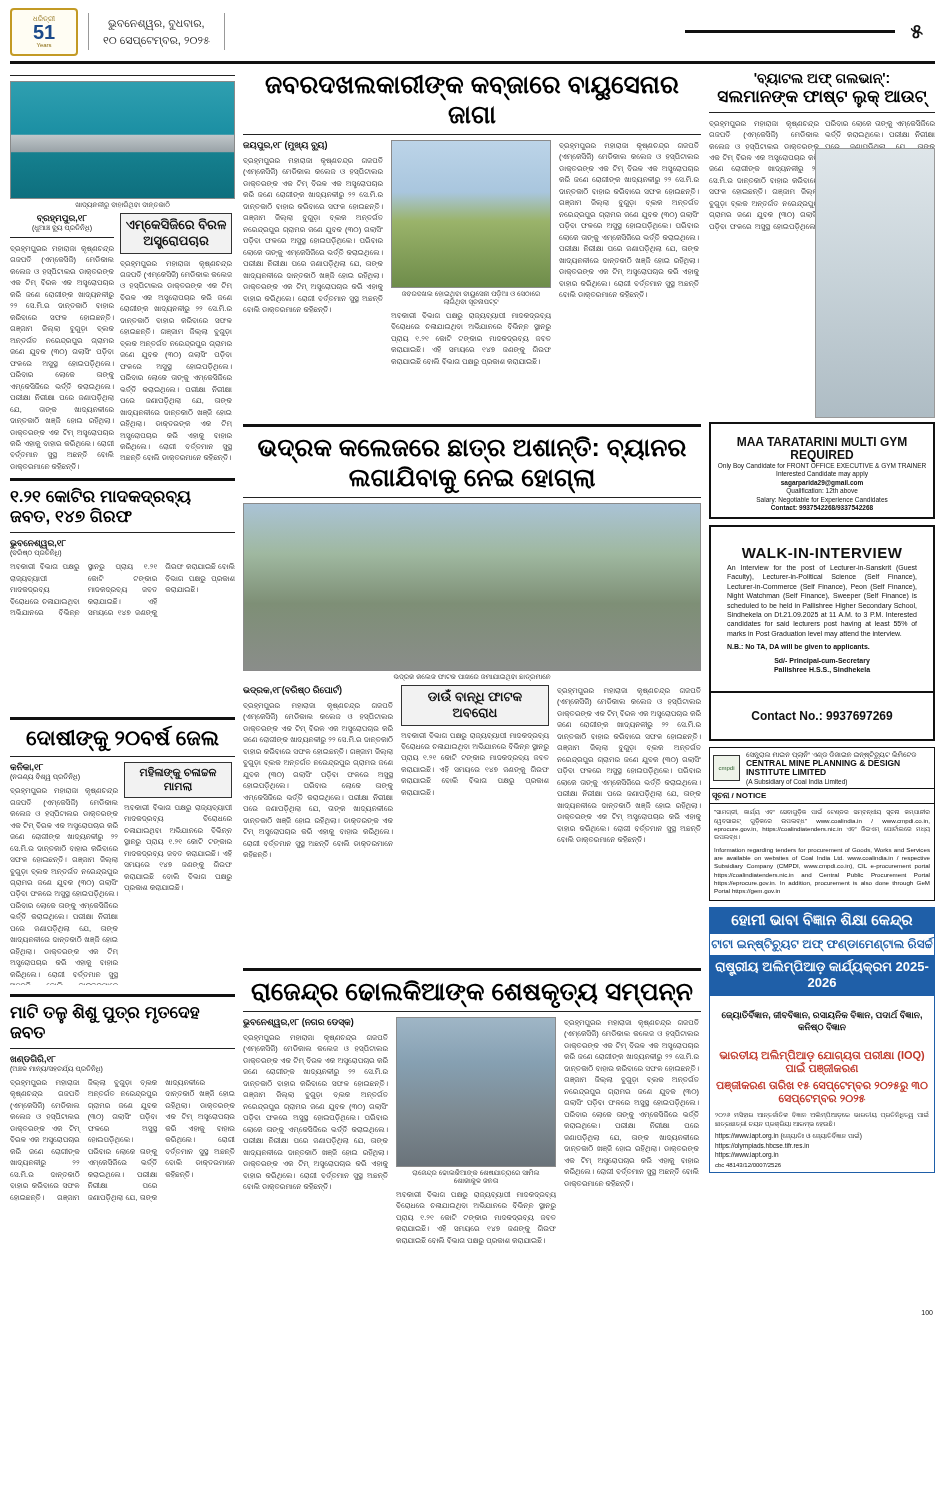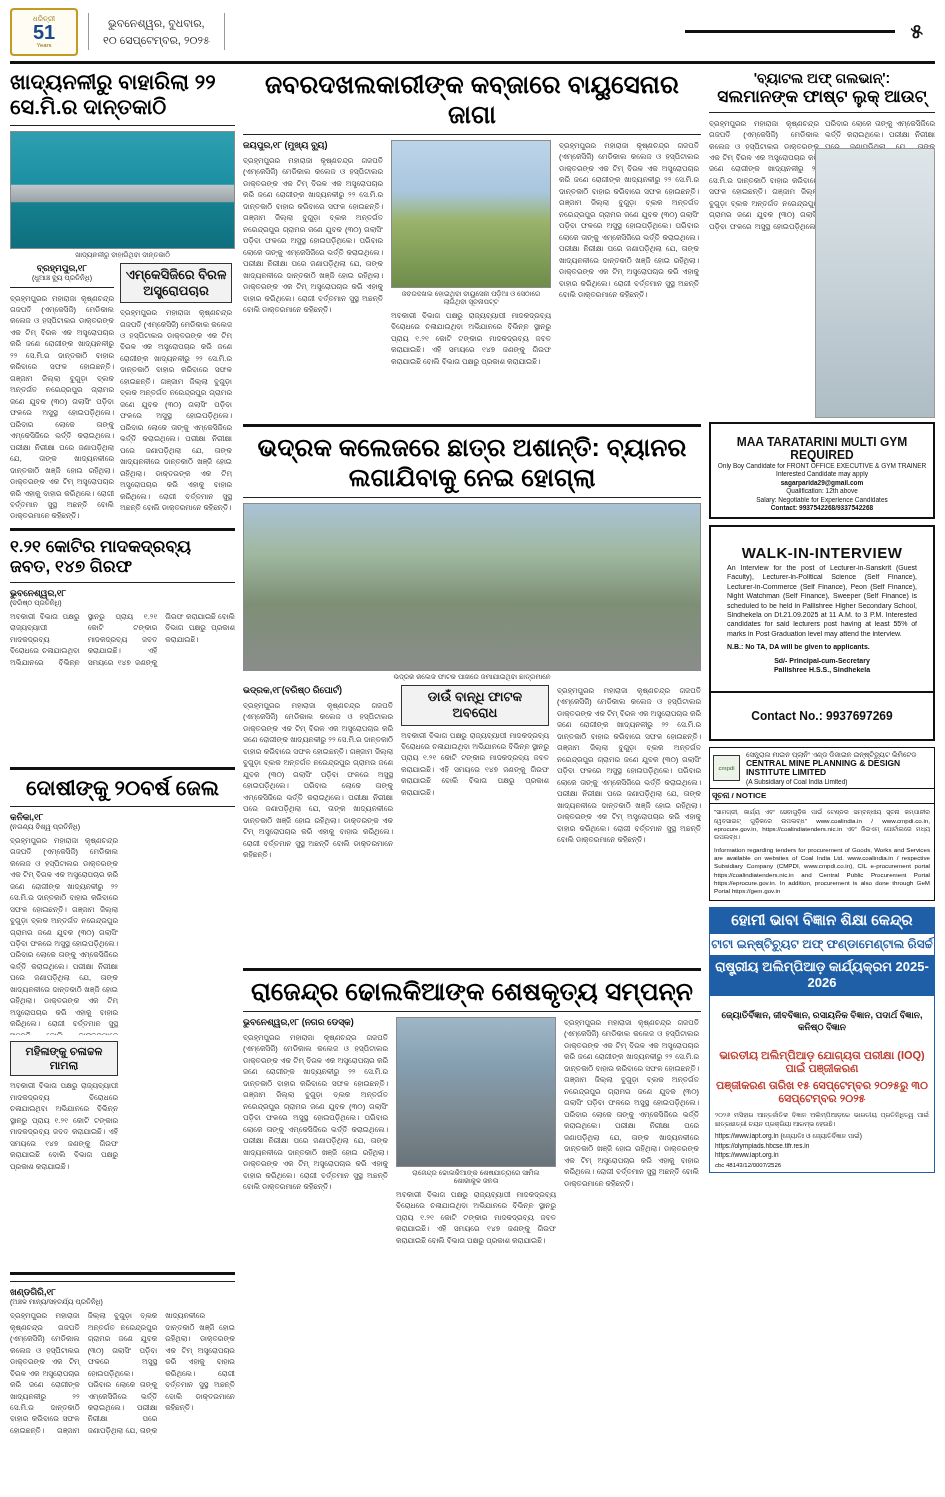--- a/index.html
+++ b/index.html
@@ -150,21 +150,20 @@
     <div class="mast-right">
       <div class="mast-rule"></div>
       <div class="pageno">୫</div>
     </div>
   </div>
 
   <div class="grid">
 
     <div class="col c1">
 
-      <div class="hl hl-lg">ଖାଦ୍ୟନଳୀରୁ ବାହାରିଲା ୨୨ ସେ.ମି.ର ଦାନ୍ତକାଠି</div>
       <div class="rule"></div>
 
       <div class="photo tooth" style="height:118px"></div>
       <div class="cap">ଖାଦ୍ୟନଳୀରୁ ବାହାରିଥିବା ଦାନ୍ତକାଠି</div>
 
       <div style="display:flex; gap:6px; margin-top:4px;">
         <div style="width:104px;">
           <div class="byline center">ବ୍ରହ୍ମପୁର,୧୮</div>
           <div class="center" style="font-size:7px">(ଧୁଆଞ୍ଚ ବ୍ୟୁ ପ୍ରତିନିଧି)</div>
           <div class="rule"></div>
@@ -184,33 +183,34 @@
           <div class="byline">ଭୁବନେଶ୍ୱର,୧୮</div>
           <div style="font-size:7px">(ବରିଷ୍ଠ ପ୍ରତିନିଧି)</div>
         </div>
         <div style="flex:1"></div>
       </div>
       <div class="body cols3 mt4" style="height:150px">ଅବକାରୀ ବିଭାଗ ପକ୍ଷରୁ ରାଜ୍ୟବ୍ୟାପୀ ମାଦକଦ୍ରବ୍ୟ ବିରୋଧରେ ଚଳାଯାଇଥିବା ଅଭିଯାନରେ ବିଭିନ୍ନ ସ୍ଥାନରୁ ପ୍ରାୟ ୧.୨୧ କୋଟି ଟଙ୍କାର ମାଦକଦ୍ରବ୍ୟ ଜବତ କରାଯାଇଛି। ଏହି ସମୟରେ ୧୪୭ ଜଣଙ୍କୁ ଗିରଫ କରାଯାଇଛି ବୋଲି ବିଭାଗ ପକ୍ଷରୁ ପ୍ରକାଶ କରାଯାଇଛି।</div>
 
       <div class="rule-thick"></div>
       <div class="hl hl-lg center">ଦୋଷୀଙ୍କୁ ୨୦ବର୍ଷ ଜେଲ</div>
       <div class="rule"></div>
-      <div style="display:flex;gap:6px;flex-direction:column;">
+      <div style="display:flex;gap:6px;">
         <div style="width:108px;">
           <div class="byline">କନିକା,୧୮</div>
           <div style="font-size:7px">(ନଗଣ୍ୟ ବିଶ୍ୱ ପ୍ରତିନିଧି)</div>
           <div class="body mt4" style="height:200px">ବ୍ରହ୍ମପୁରର ମହାରାଜା କୃଷ୍ଣଚନ୍ଦ୍ର ଗଜପତି (ଏମ୍‌କେସିଜି) ମେଡିକାଲ କଲେଜ ଓ ହସ୍ପିଟାଲର ଡାକ୍ତରଙ୍କ ଏକ ଟିମ୍ ବିରଳ ଏକ ଅସ୍ତ୍ରୋପଚାର କରି ଜଣେ ରୋଗୀଙ୍କ ଖାଦ୍ୟନଳୀରୁ ୨୨ ସେ.ମି.ର ଦାନ୍ତକାଠି ବାହାର କରିବାରେ ସଫଳ ହୋଇଛନ୍ତି। ଗଞ୍ଜାମ ଜିଲ୍ଲା ବୁଗୁଡ଼ା ବ୍ଲକ ଅନ୍ତର୍ଗତ ନରେନ୍ଦ୍ରପୁର ଗ୍ରାମର ଜଣେ ଯୁବକ (୩୦) ଗଲାସିଂ ପଡ଼ିବା ଫଳରେ ଅସୁସ୍ଥ ହୋଇପଡ଼ିଥିଲେ। ପରିବାର ଲୋକେ ତାଙ୍କୁ ଏମ୍‌କେସିଜିରେ ଭର୍ତ୍ତି କରାଇଥିଲେ। ପରୀକ୍ଷା ନିରୀକ୍ଷା ପରେ ଜଣାପଡ଼ିଥିଲା ଯେ, ତାଙ୍କ ଖାଦ୍ୟନଳୀରେ ଦାନ୍ତକାଠି ଖଞ୍ଜି ହୋଇ ରହିଥିଲା। ଡାକ୍ତରଙ୍କ ଏକ ଟିମ୍ ଅସ୍ତ୍ରୋପଚାର କରି ଏହାକୁ ବାହାର କରିଥିଲେ। ରୋଗୀ ବର୍ତ୍ତମାନ ସୁସ୍ଥ ଅଛନ୍ତି ବୋଲି ଡାକ୍ତରମାନେ କହିଛନ୍ତି।</div>
         </div>
         <div style="width:108px;">
           <div class="boxhead" style="font-size:11px">ମହିଳାଙ୍କୁ ଚଳାଚ୍ଚଳ ମାମଲା</div>
           <div class="body mt4" style="height:186px">ଅବକାରୀ ବିଭାଗ ପକ୍ଷରୁ ରାଜ୍ୟବ୍ୟାପୀ ମାଦକଦ୍ରବ୍ୟ ବିରୋଧରେ ଚଳାଯାଇଥିବା ଅଭିଯାନରେ ବିଭିନ୍ନ ସ୍ଥାନରୁ ପ୍ରାୟ ୧.୨୧ କୋଟି ଟଙ୍କାର ମାଦକଦ୍ରବ୍ୟ ଜବତ କରାଯାଇଛି। ଏହି ସମୟରେ ୧୪୭ ଜଣଙ୍କୁ ଗିରଫ କରାଯାଇଛି ବୋଲି ବିଭାଗ ପକ୍ଷରୁ ପ୍ରକାଶ କରାଯାଇଛି।</div>
         </div>
       </div>
 
       <div class="rule-thick"></div>
+      <div class="hl hl-md">ମାଟି ତଳୁ ଶିଶୁ ପୁତ୍ର ମୃତଦେହ ଜବତ</div>
       <div class="rule"></div>
       <div class="byline">ଖଣ୍ଡଗିରି,୧୮</div>
       <div style="font-size:7px">(ଅଞ୍ଚଳ ମାନ୍ୟ/ସହଚର୍ଯ୍ୟ ପ୍ରତିନିଧି)</div>
       <div class="body cols3 mt4" style="height:222px">ବ୍ରହ୍ମପୁରର ମହାରାଜା କୃଷ୍ଣଚନ୍ଦ୍ର ଗଜପତି (ଏମ୍‌କେସିଜି) ମେଡିକାଲ କଲେଜ ଓ ହସ୍ପିଟାଲର ଡାକ୍ତରଙ୍କ ଏକ ଟିମ୍ ବିରଳ ଏକ ଅସ୍ତ୍ରୋପଚାର କରି ଜଣେ ରୋଗୀଙ୍କ ଖାଦ୍ୟନଳୀରୁ ୨୨ ସେ.ମି.ର ଦାନ୍ତକାଠି ବାହାର କରିବାରେ ସଫଳ ହୋଇଛନ୍ତି। ଗଞ୍ଜାମ ଜିଲ୍ଲା ବୁଗୁଡ଼ା ବ୍ଲକ ଅନ୍ତର୍ଗତ ନରେନ୍ଦ୍ରପୁର ଗ୍ରାମର ଜଣେ ଯୁବକ (୩୦) ଗଲାସିଂ ପଡ଼ିବା ଫଳରେ ଅସୁସ୍ଥ ହୋଇପଡ଼ିଥିଲେ। ପରିବାର ଲୋକେ ତାଙ୍କୁ ଏମ୍‌କେସିଜିରେ ଭର୍ତ୍ତି କରାଇଥିଲେ। ପରୀକ୍ଷା ନିରୀକ୍ଷା ପରେ ଜଣାପଡ଼ିଥିଲା ଯେ, ତାଙ୍କ ଖାଦ୍ୟନଳୀରେ ଦାନ୍ତକାଠି ଖଞ୍ଜି ହୋଇ ରହିଥିଲା। ଡାକ୍ତରଙ୍କ ଏକ ଟିମ୍ ଅସ୍ତ୍ରୋପଚାର କରି ଏହାକୁ ବାହାର କରିଥିଲେ। ରୋଗୀ ବର୍ତ୍ତମାନ ସୁସ୍ଥ ଅଛନ୍ତି ବୋଲି ଡାକ୍ତରମାନେ କହିଛନ୍ତି।</div>
     </div>
 
     <div class="col c2">
 
       <div class="hl hl-xl center">ଜବରଦଖଲକାରୀଙ୍କ କବ୍ଜାରେ ବାୟୁସେନାର ଜାଗା</div>
       <div class="rule"></div>

